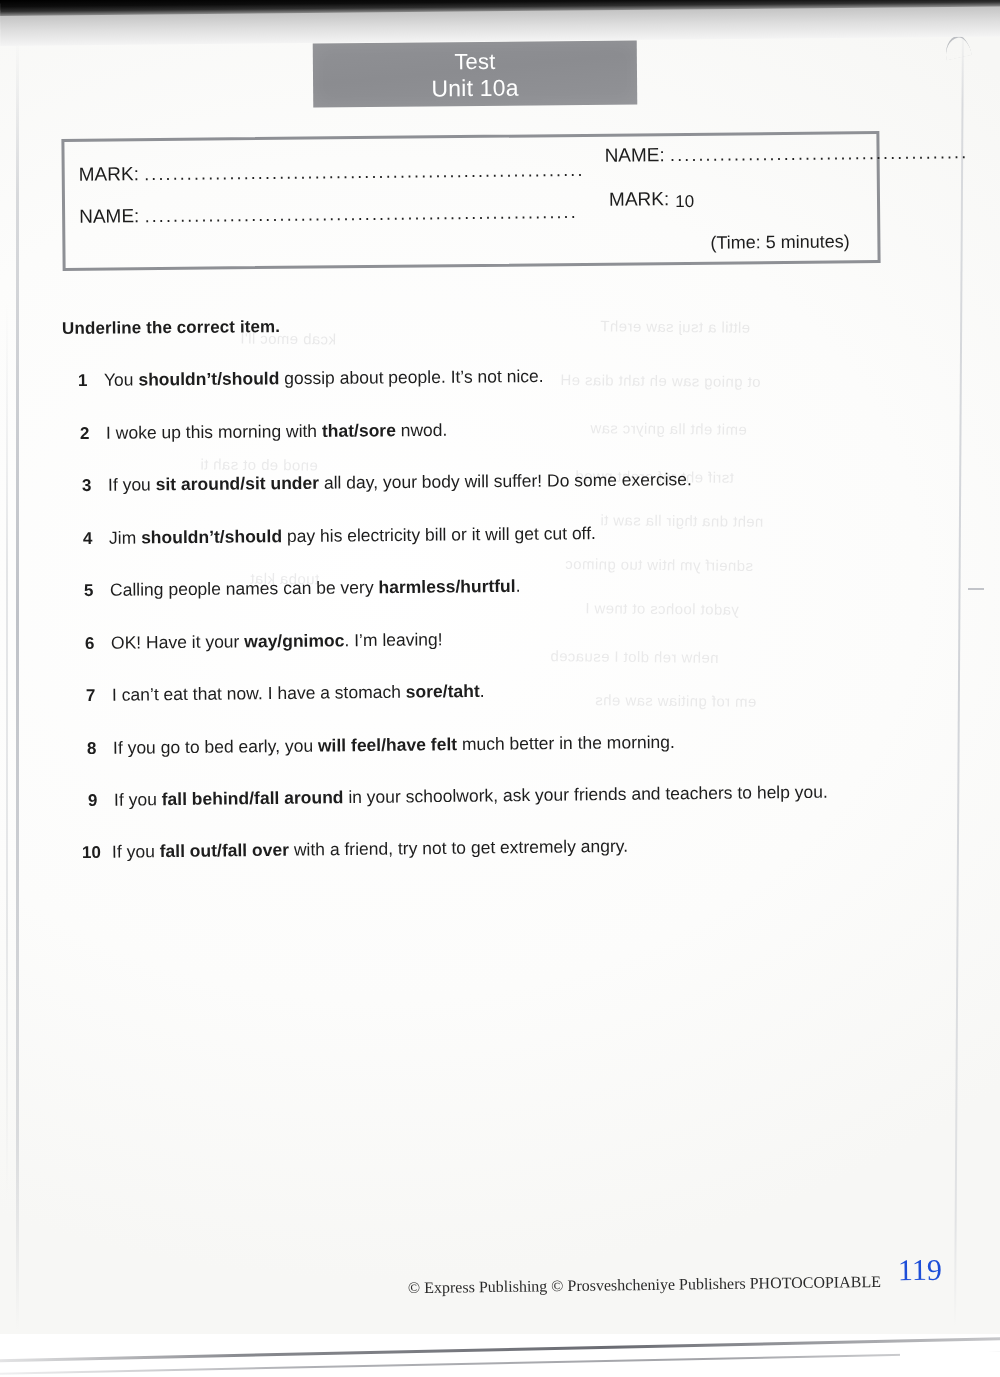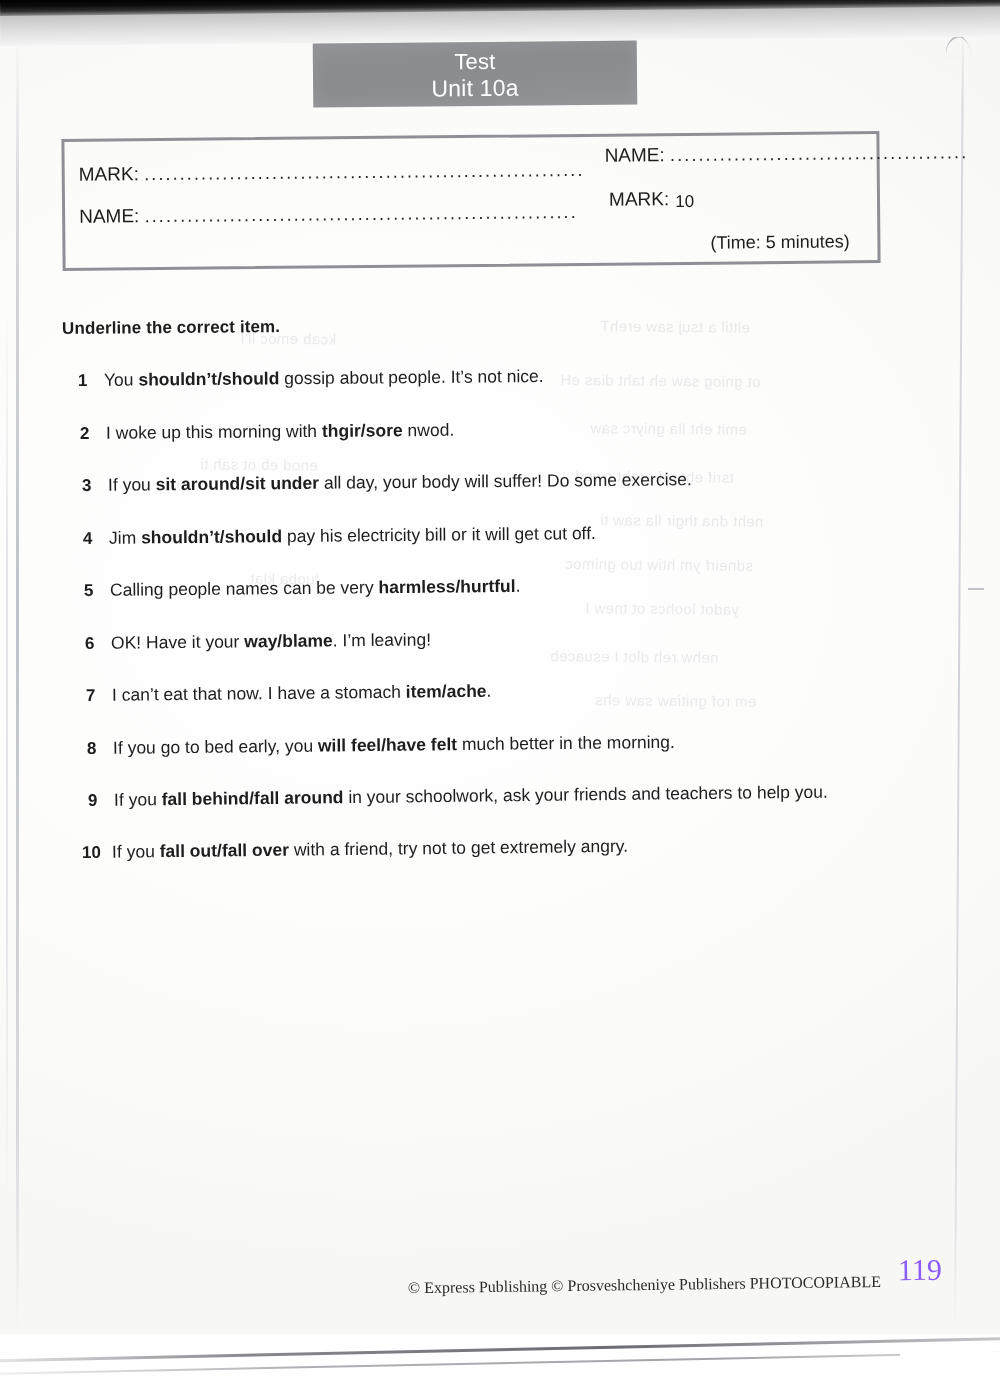--- a/index.html
+++ b/index.html
@@ -247,21 +247,21 @@
     font-size: 16px;
     color: #2a2a2a;
     white-space: nowrap;
     transform: rotate(-0.75deg);
   }
   .page-number {
     position: absolute;
     left: 898px; top: 1253px;
     font-family: "Liberation Serif", serif;
     font-size: 30px;
-    color: #8b5cf6;
+    color: #1d4ed8;
     transform: rotate(-0.6deg);
   }
 </style>
 </head>
 <body>
 
 <div id="page">
 
   <div class="paper"></div>
   <div class="paper-left-fold"></div>
@@ -327,46 +327,46 @@
 
     <div class="qlist">
 
       <div class="qrow" style="left:78px; top:369px; transform:rotate(-0.5deg);">
         <span class="qnum">1</span>
         <span class="qtext"><span>You </span><b>shouldn’t/should</b><span> gossip about people. It’s not nice.</span></span>
       </div>
 
       <div class="qrow" style="left:80px; top:422px; transform:rotate(-0.5deg);">
         <span class="qnum">2</span>
-        <span class="qtext"><span>I woke up this morning with </span><b>thgir/sore</b><span> nwod.</span></span>
+        <span class="qtext"><span>I woke up this morning with </span><b>that/sore</b><span> nwod.</span></span>
       </div>
 
       <div class="qrow" style="left:82px; top:474px; transform:rotate(-0.55deg);">
         <span class="qnum">3</span>
         <span class="qtext"><span>If you </span><b>sit around/sit under</b><span> all day, your body will suffer! Do some exercise.</span></span>
       </div>
 
       <div class="qrow" style="left:83px; top:527px; transform:rotate(-0.55deg);">
         <span class="qnum">4</span>
         <span class="qtext"><span>Jim </span><b>shouldn’t/should</b><span> pay his electricity bill or it will get cut off.</span></span>
       </div>
 
       <div class="qrow" style="left:84px; top:579px; transform:rotate(-0.55deg);">
         <span class="qnum">5</span>
         <span class="qtext"><span>Calling people names can be very </span><b>harmless/hurtful</b><span>.</span></span>
       </div>
 
       <div class="qrow" style="left:85px; top:632px; transform:rotate(-0.6deg);">
         <span class="qnum">6</span>
-        <span class="qtext"><span>OK! Have it your </span><b>way/blame</b><span>. I’m leaving!</span></span>
+        <span class="qtext"><span>OK! Have it your </span><b>way/gnimoc</b><span>. I’m leaving!</span></span>
       </div>
 
       <div class="qrow" style="left:86px; top:684px; transform:rotate(-0.6deg);">
         <span class="qnum">7</span>
-        <span class="qtext"><span>I can’t eat that now. I have a stomach </span><b>item/ache</b><span>.</span></span>
+        <span class="qtext"><span>I can’t eat that now. I have a stomach </span><b>sore/taht</b><span>.</span></span>
       </div>
 
       <div class="qrow" style="left:87px; top:737px; transform:rotate(-0.6deg);">
         <span class="qnum">8</span>
         <span class="qtext"><span>If you go to bed early, you </span><b>will feel/have felt</b><span> much better in the morning.</span></span>
       </div>
 
       <div class="qrow" style="left:88px; top:789px; transform:rotate(-0.65deg);">
         <span class="qnum">9</span>
         <span class="qtext"><span>If you </span><b>fall behind/fall around</b><span> in your schoolwork, ask your friends and teachers to help you.</span></span>

